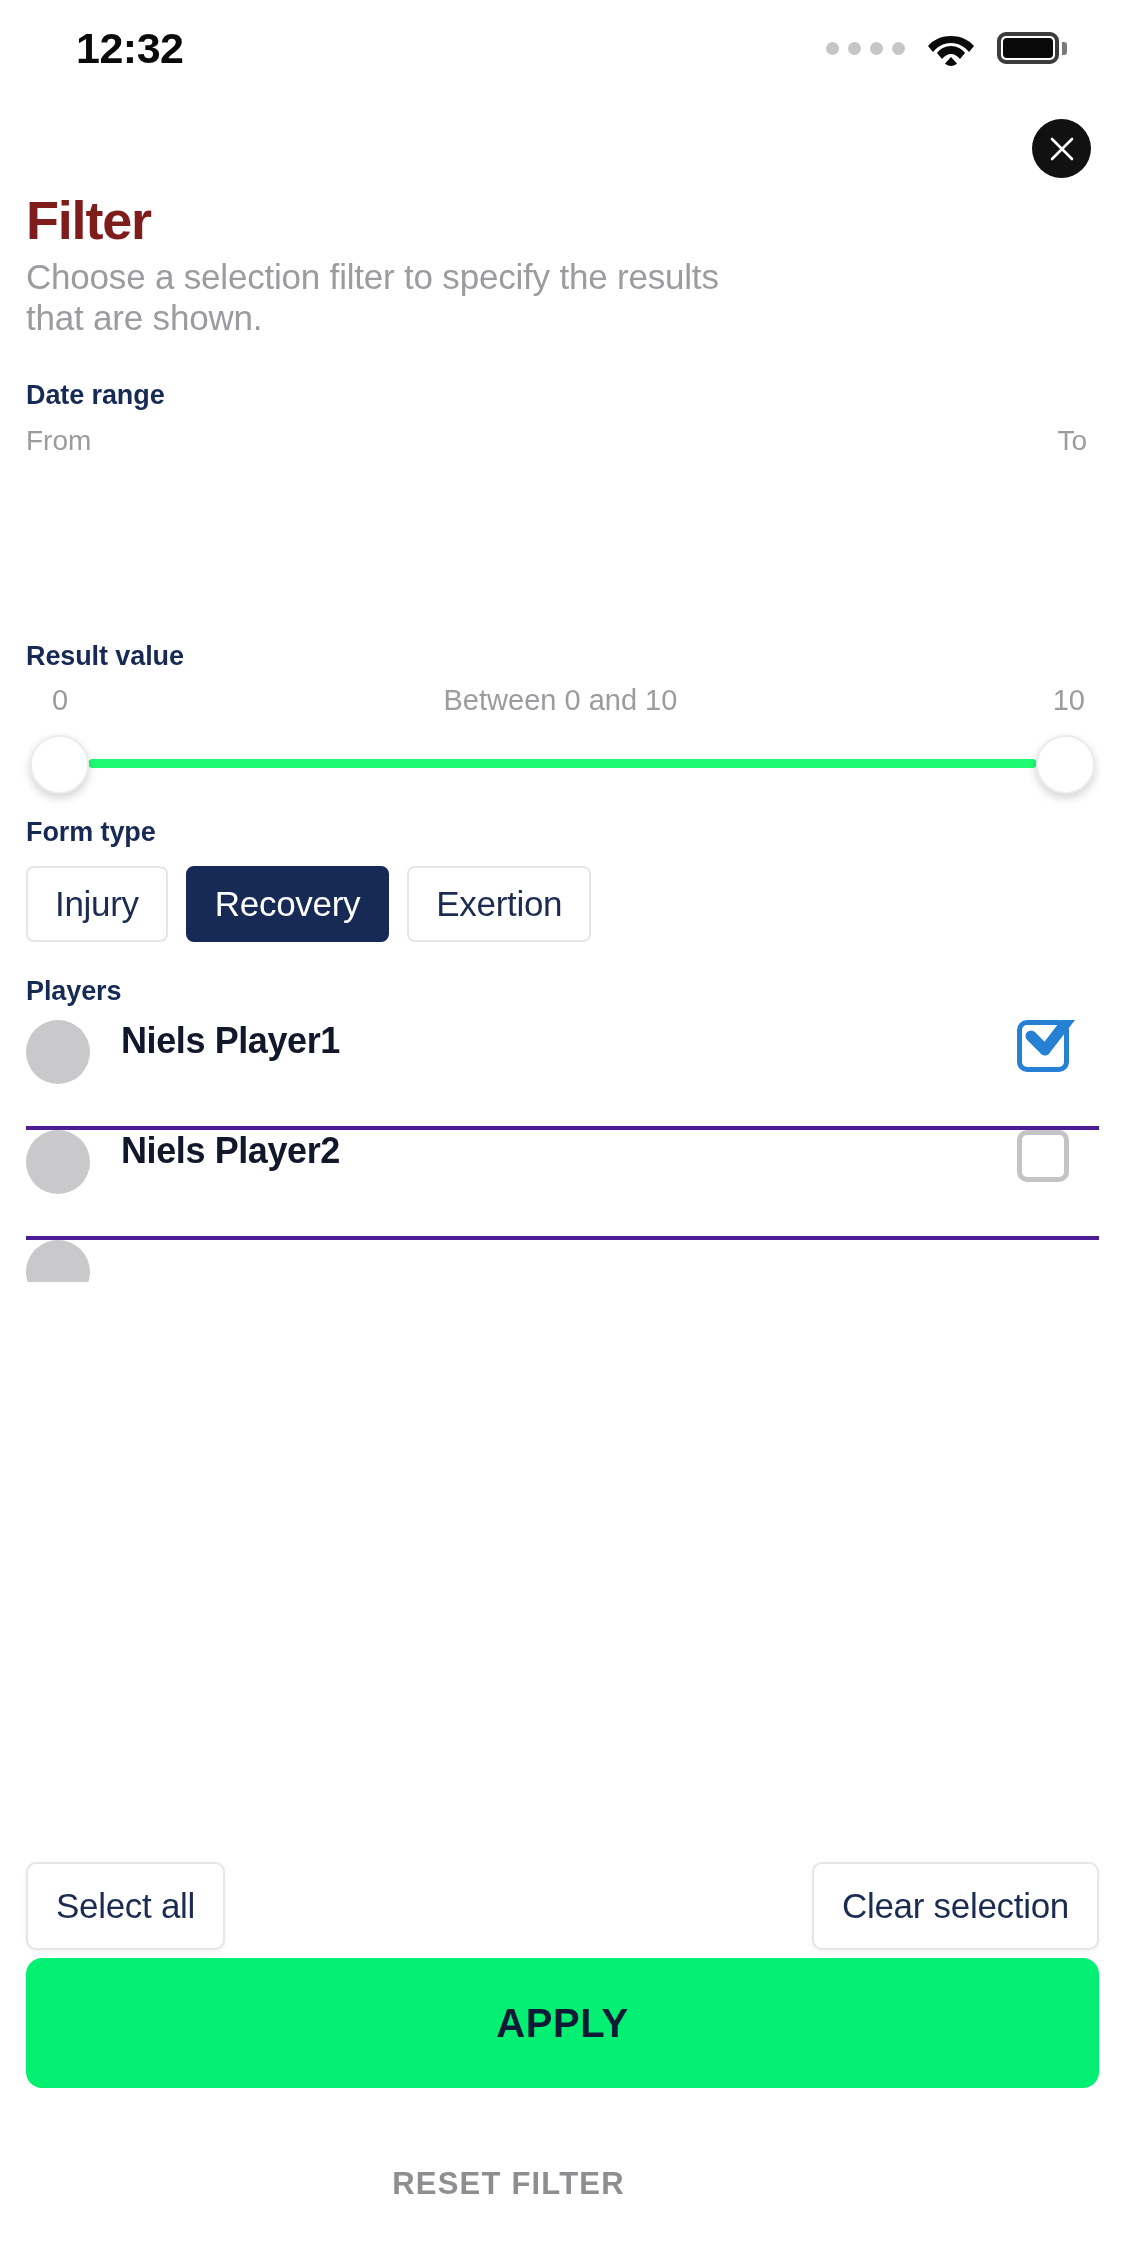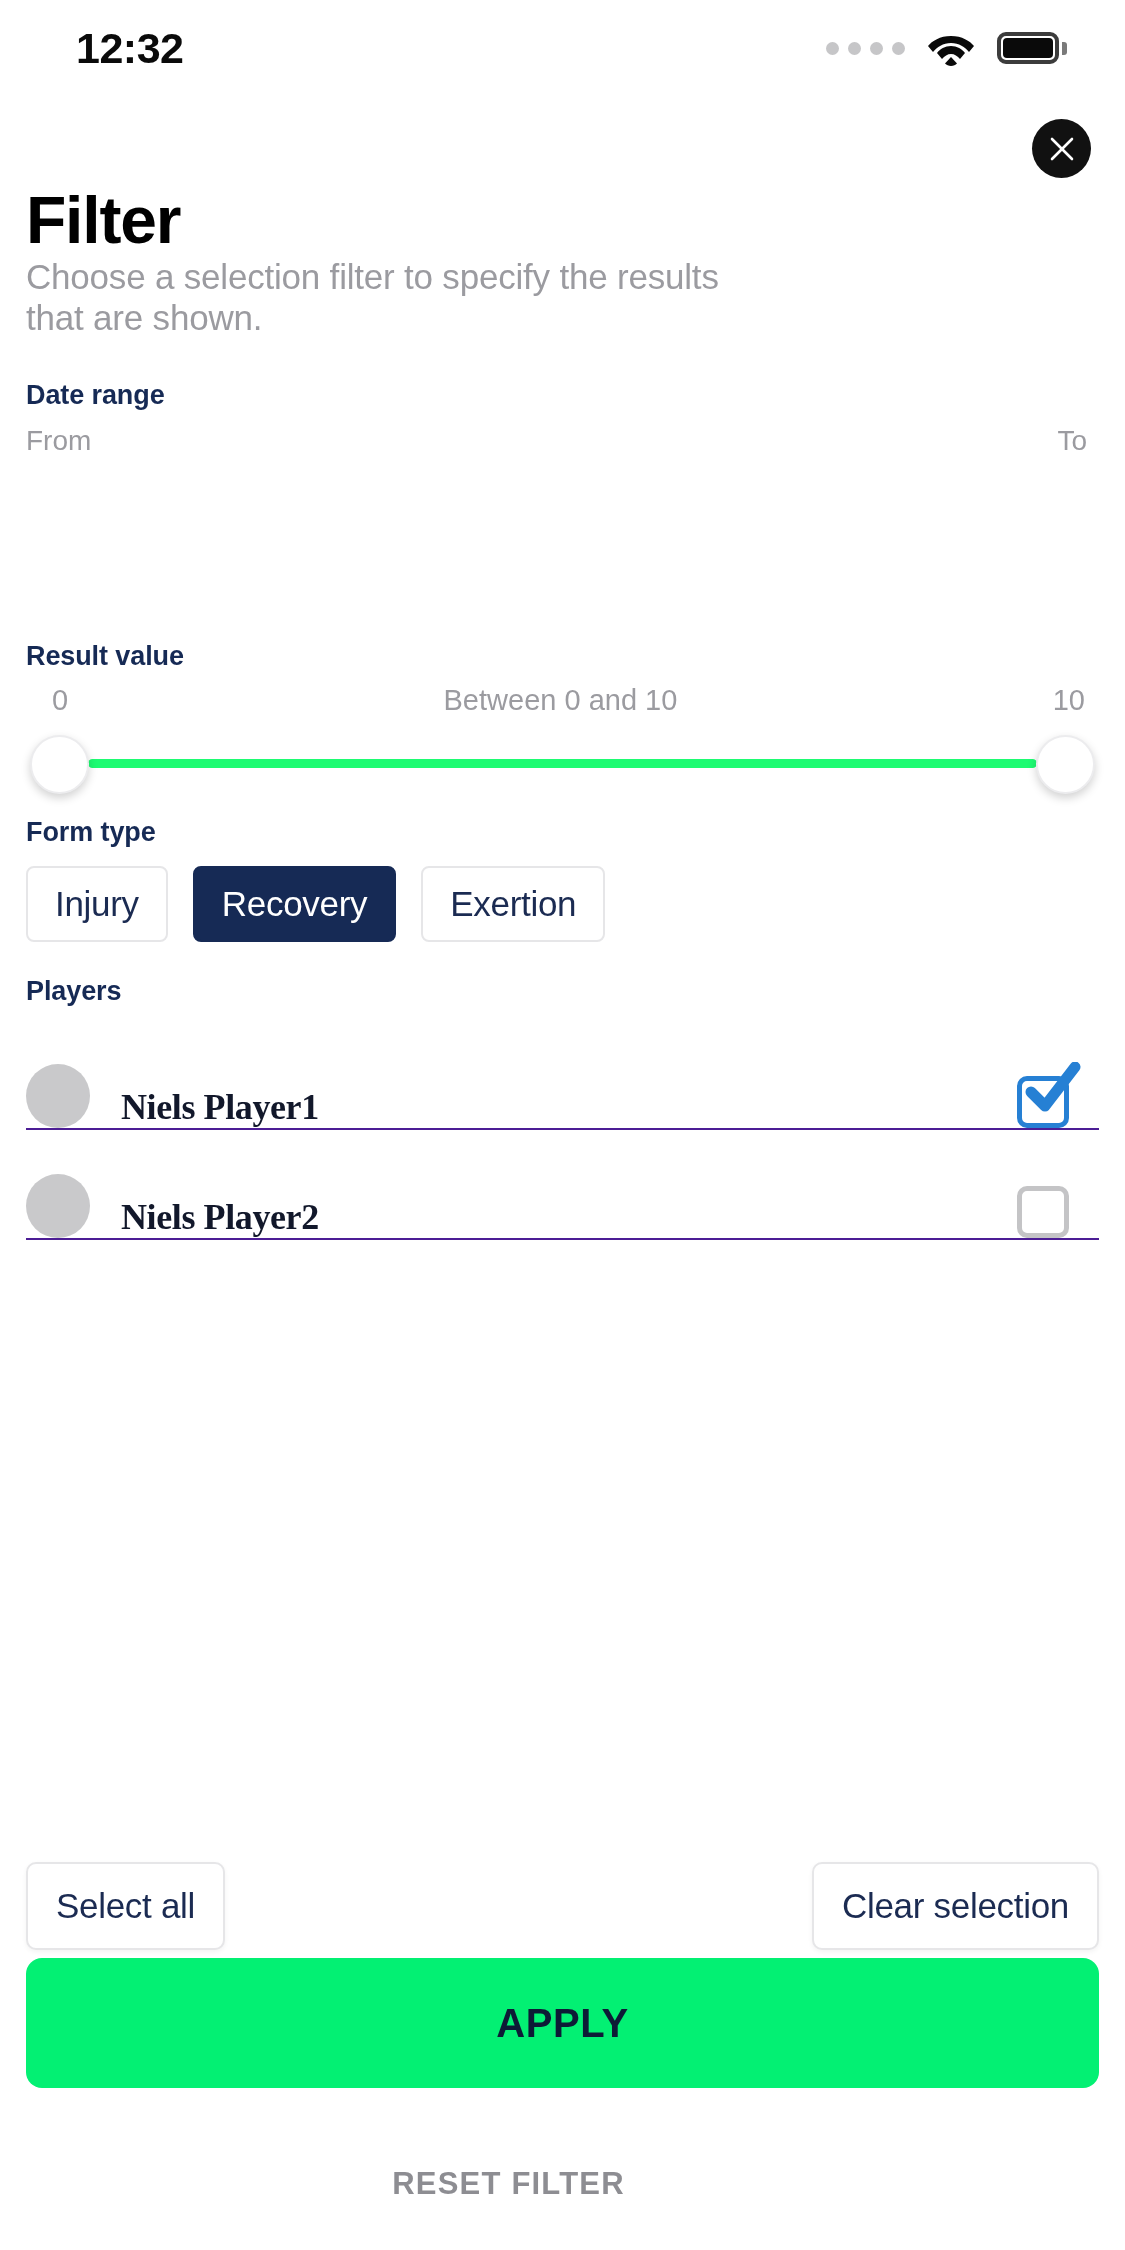--- a/index.html
+++ b/index.html
@@ -78,24 +78,24 @@
     align-items: center;
     justify-content: center;
     cursor: pointer;
   }
 
   
   .page-title {
     position: absolute;
     top: 182px;
     left: 26px;
-    font-size: 66px;
+    font-size: 54px;
     line-height: 76px;
     font-weight: 700;
-    color: #000000;
+    color: #7f1d1d;
     letter-spacing: -1.2px;
   }
   .page-subtitle {
     position: absolute;
     top: 256px;
     left: 26px;
     width: 724px;
     font-size: 35px;
     line-height: 41px;
     color: #9b9ba0;
@@ -203,21 +203,21 @@
   .handle-left  { left: 4px; }
   .handle-right { right: 4px; }
 
   
   .form-sec-label { top: 817px; }
   .chip-row {
     position: absolute;
     top: 866px;
     left: 26px;
     display: flex;
-    gap: 25px;
+    gap: 18px;
   }
   .chip {
     height: 76px;
     border-radius: 8px;
     display: flex;
     align-items: center;
     justify-content: center;
     padding: 0 27px;
     font-size: 35px;
     letter-spacing: -0.3px;
@@ -241,24 +241,23 @@
     position: absolute;
     top: 1020px;
     left: 26px;
     width: 1073px;
     height: 262px;
     overflow: hidden;
   }
   .player-row {
     height: 110px;
     display: flex;
-    align-items: flex-end;
-    border-bottom: 2px solid #4c1d95;
-    cursor: pointer;
-    font-family: Liberation Serif, serif;
+    align-items: flex-start;
+    border-bottom: 4px solid #4c1d95;
+    cursor: pointer;
   }
   .avatar {
     width: 64px; height: 64px;
     border-radius: 50%;
     background: #c9c9cb;
     flex: 0 0 auto;
   }
   .player-name {
     margin-left: 31px;
     font-size: 36px;

